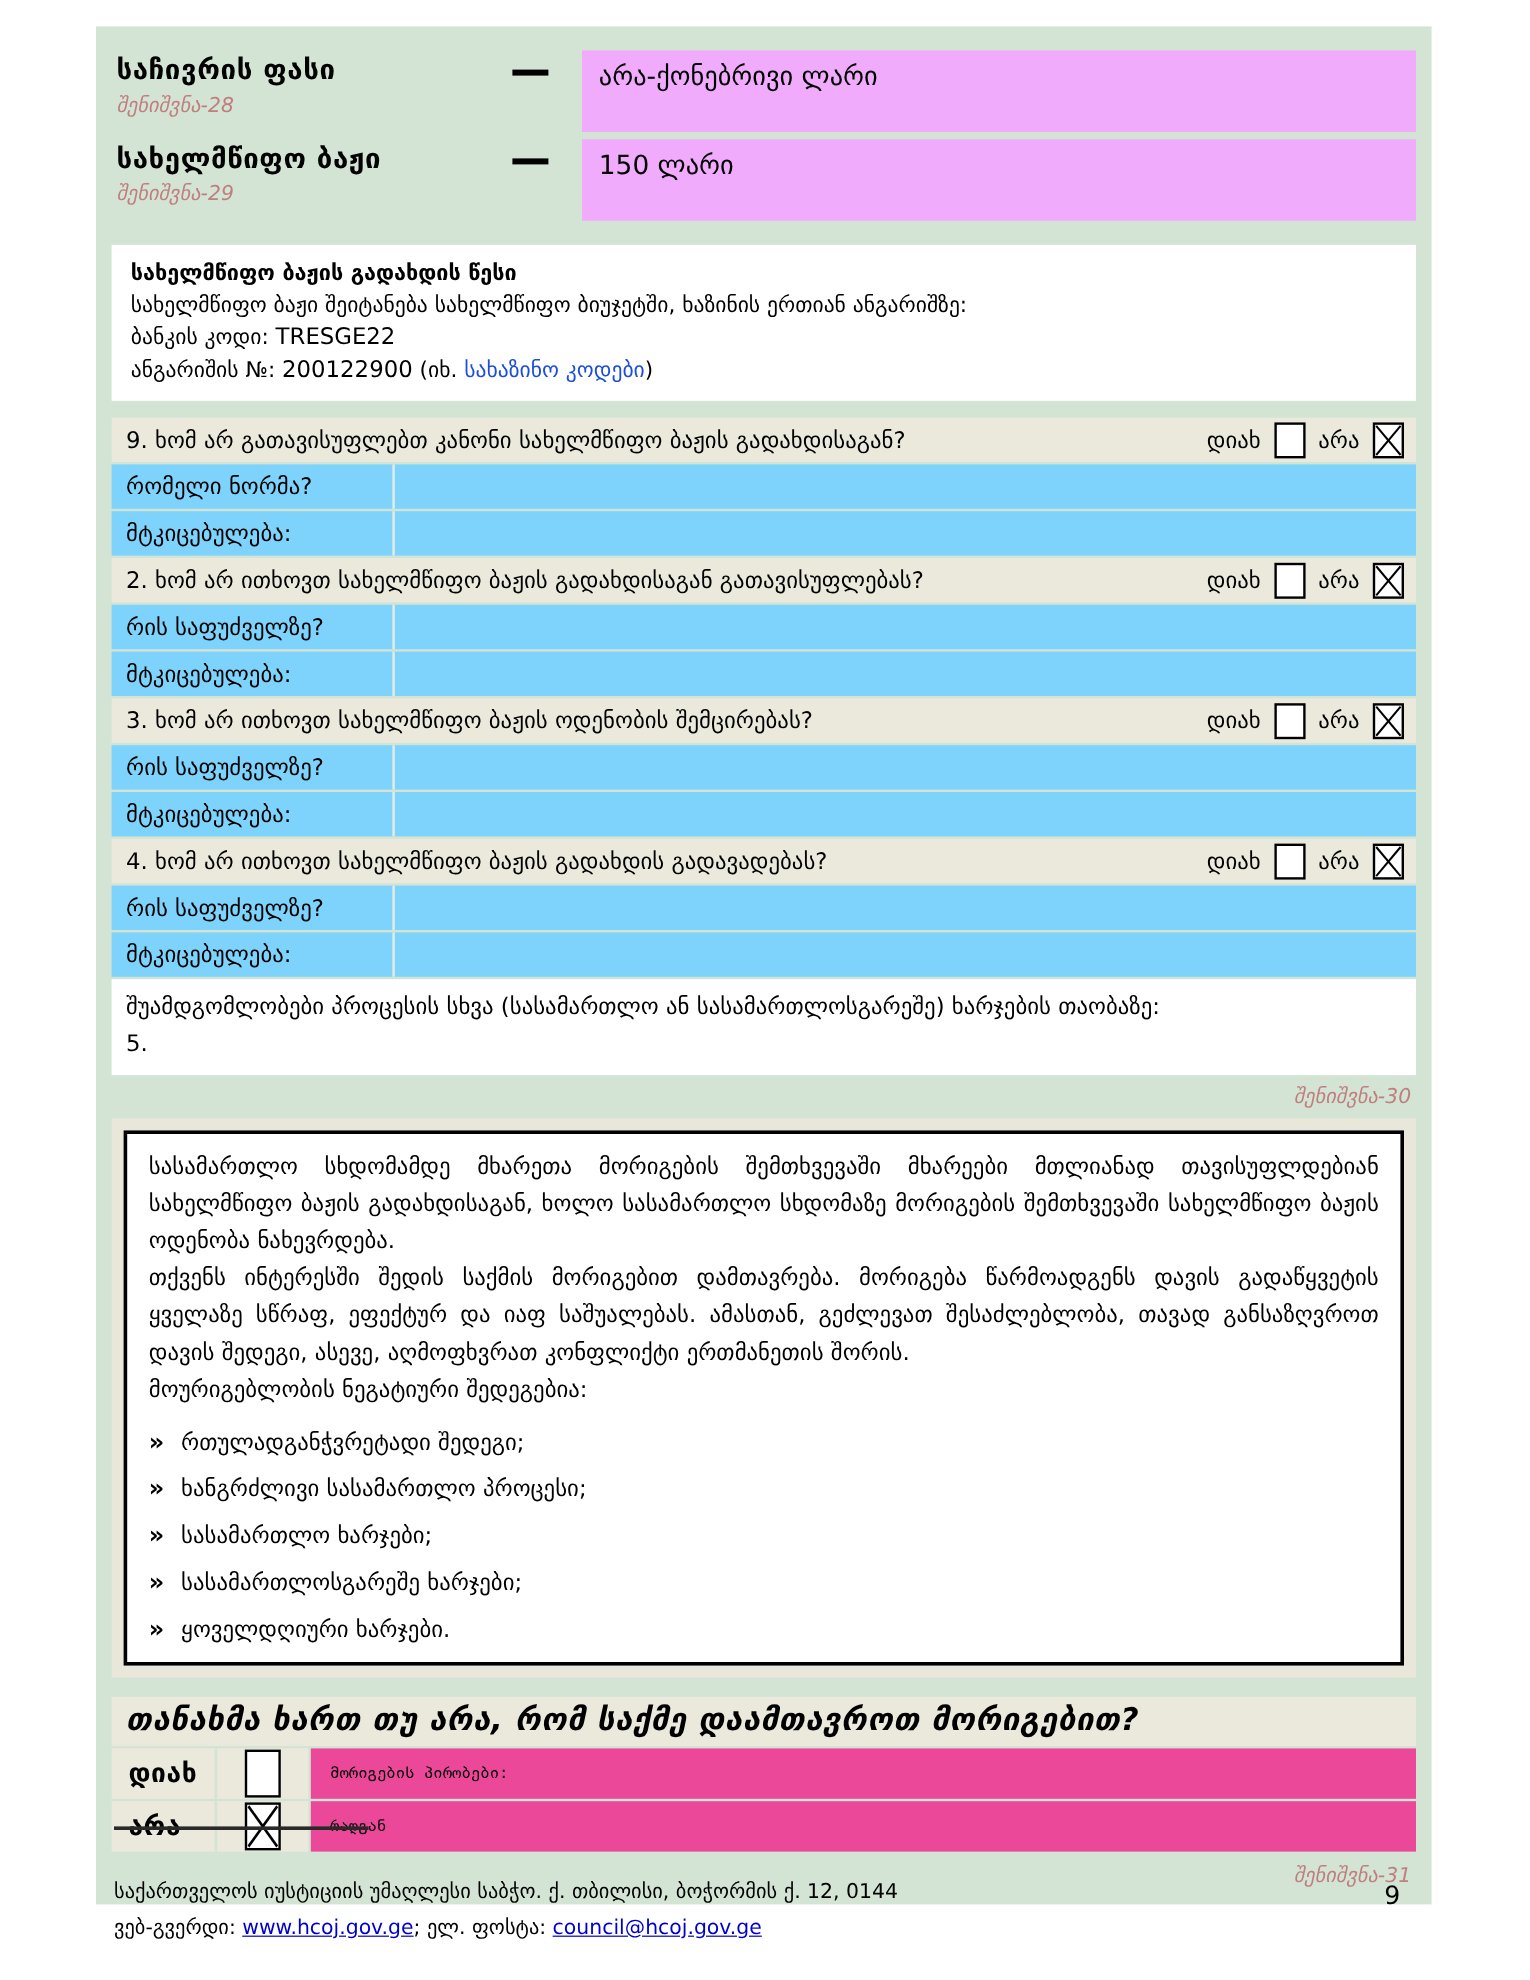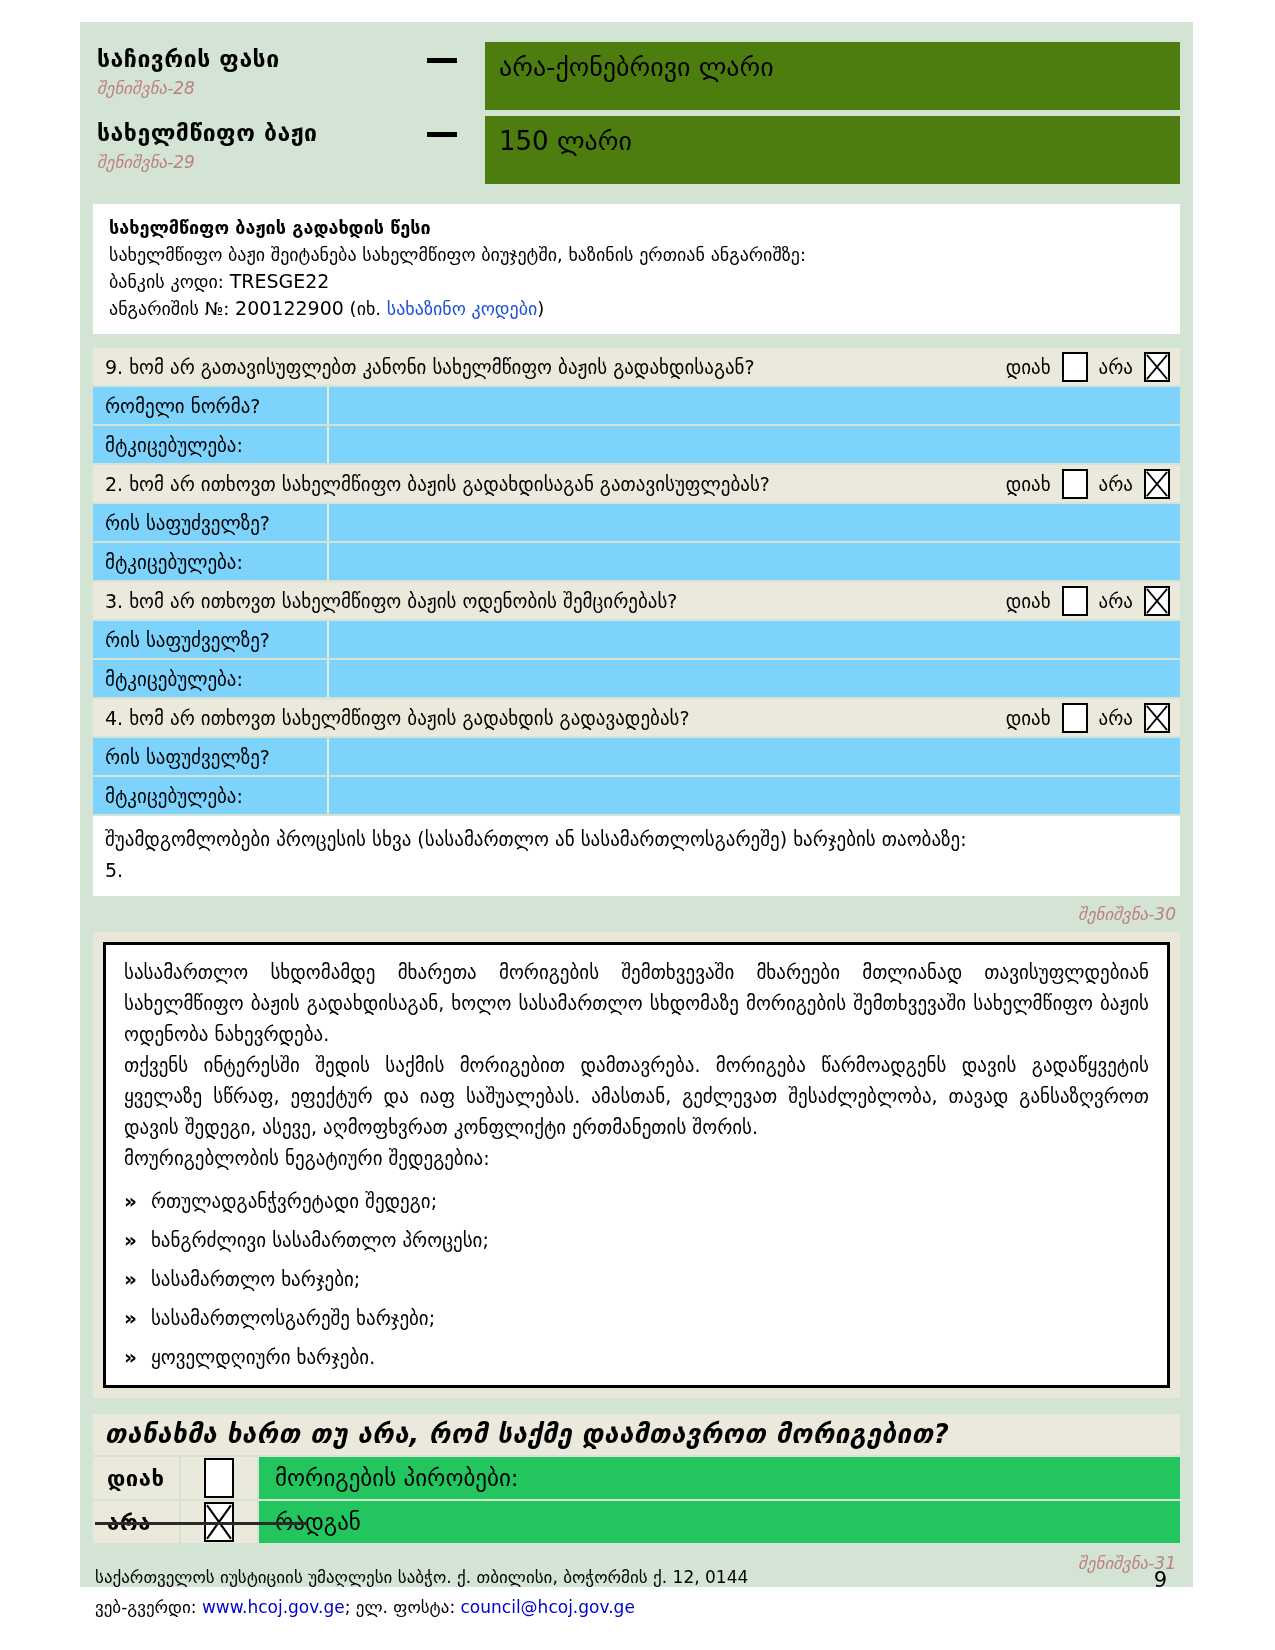--- a/index.html
+++ b/index.html
@@ -10,28 +10,28 @@
   }
   .sheet{position:absolute;left:80px;top:22px;width:1113px;background:#d3e4d5;padding-bottom:10px;}
 
   
   .hdr{padding:20px 13px 14px 13px;}
   .hdr-row{display:flex;align-items:stretch;margin-bottom:6px;}
   .hdr-left{width:330px;padding:4px 0 0 4px;}
   .hdr-label{font-weight:bold;font-size:23px;letter-spacing:.5px;}
   .note-ref{font-style:italic;color:#bf7f7f;font-size:17px;margin-top:6px;}
   .hdr-dash{width:30px;height:5px;background:#000;margin:16px 28px 0 0;flex:none;}
-  .hdr-box{flex:1;background:#4d7c0f;min-height:58px;padding:10px 14px 0 14px;font-size:26px;}
+  .hdr-box{flex:1;background:#f0abfc;min-height:58px;padding:10px 14px 0 14px;font-size:22px;}
 
   
   .pay{margin:0 13px 14px 13px;background:#fff;padding:10px 16px 12px 16px;font-size:18px;line-height:27px;}
   .pay .t{font-weight:bold;}
   .mono-val{font-size:19px;}
   a.link{color:#1d4ed8;text-decoration:none;cursor:pointer;}
-  a.ulink{color:#0000cc;cursor:pointer;}
+  a.ulink{color:#0000cc;text-decoration:underline;cursor:pointer;}
 
   
   .quest{margin:0 13px;}
   .q-row{background:#eae9dc;display:flex;align-items:center;min-height:37px;padding:0 10px 0 12px;margin-bottom:2px;}
   .q-text{flex:1;font-size:19px;}
   .yn{display:flex;align-items:center;gap:11px;flex:none;margin-left:10px;}
   .yn-label{font-size:19px;}
   .cb{display:inline-block;width:26px;height:30px;border:2px solid #000;background:#fff;position:relative;box-sizing:border-box;}
   .cb svg{position:absolute;left:0;top:0;width:100%;height:100%;visibility:hidden;}
   .cb.checked svg{visibility:visible;}
@@ -49,21 +49,21 @@
   .med-box p.plain{text-align:left;}
   .blt{display:flex;gap:14px;margin-top:15px;font-size:19px;align-items:baseline;}
   .blt .mark{font-weight:bold;font-size:20px;flex:none;}
 
   
   .ag{margin:0 13px;}
   .ag-title{background:#eae9dc;font-weight:bold;font-size:26px;letter-spacing:.5px;padding:5px 12px 6px 12px;margin-bottom:2px;font-style:italic;}
   .ag-row{display:flex;align-items:stretch;margin-bottom:2px;min-height:42px;}
   .ag-label{width:72px;flex:none;background:#eae9dc;display:flex;align-items:center;padding-left:14px;font-weight:bold;font-size:22px;letter-spacing:.5px;}
   .ag-check{width:76px;flex:none;background:#eae9dc;display:flex;align-items:center;justify-content:center;border-left:2px solid #d3e4d5;border-right:2px solid #d3e4d5;}
-  .ag-text{flex:1;background:#22c55e;display:flex;align-items:center;padding-left:16px;font-size:23px;}
+  .ag-text{flex:1;background:#ec4899;display:flex;align-items:center;padding-left:16px;font-size:13px;font-family:Liberation Mono, monospace;}
 
   
   .sig-line{position:absolute;left:95px;top:1522px;width:212px;border-top:3px solid #2a2a2a;}
   .footer{position:absolute;left:95px;top:1562px;font-size:17px;line-height:30px;}
   .page-num{position:absolute;right:108px;top:1568px;font-size:21px;}
 </style>
 </head>
 <body>
 
 <div class="sheet">

